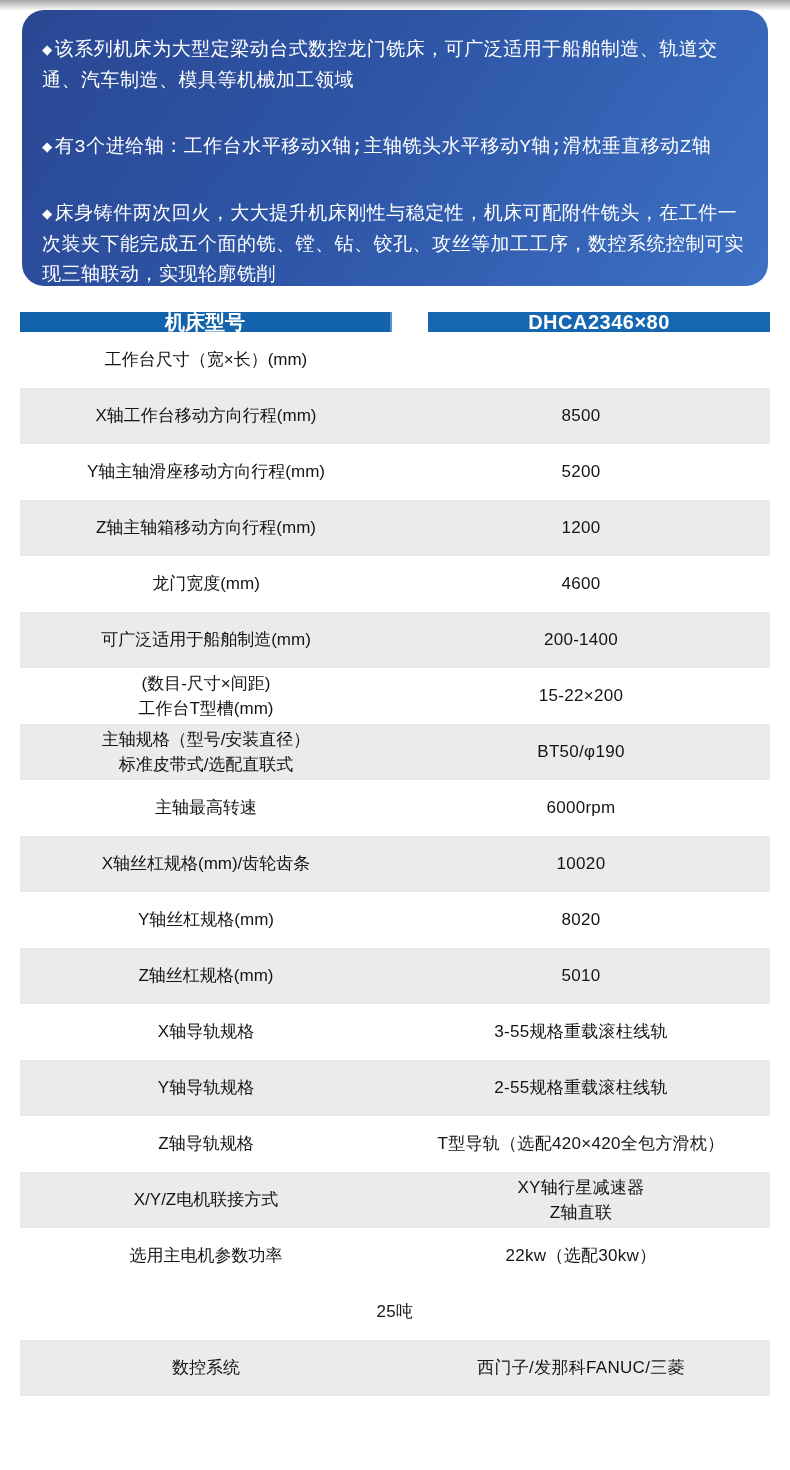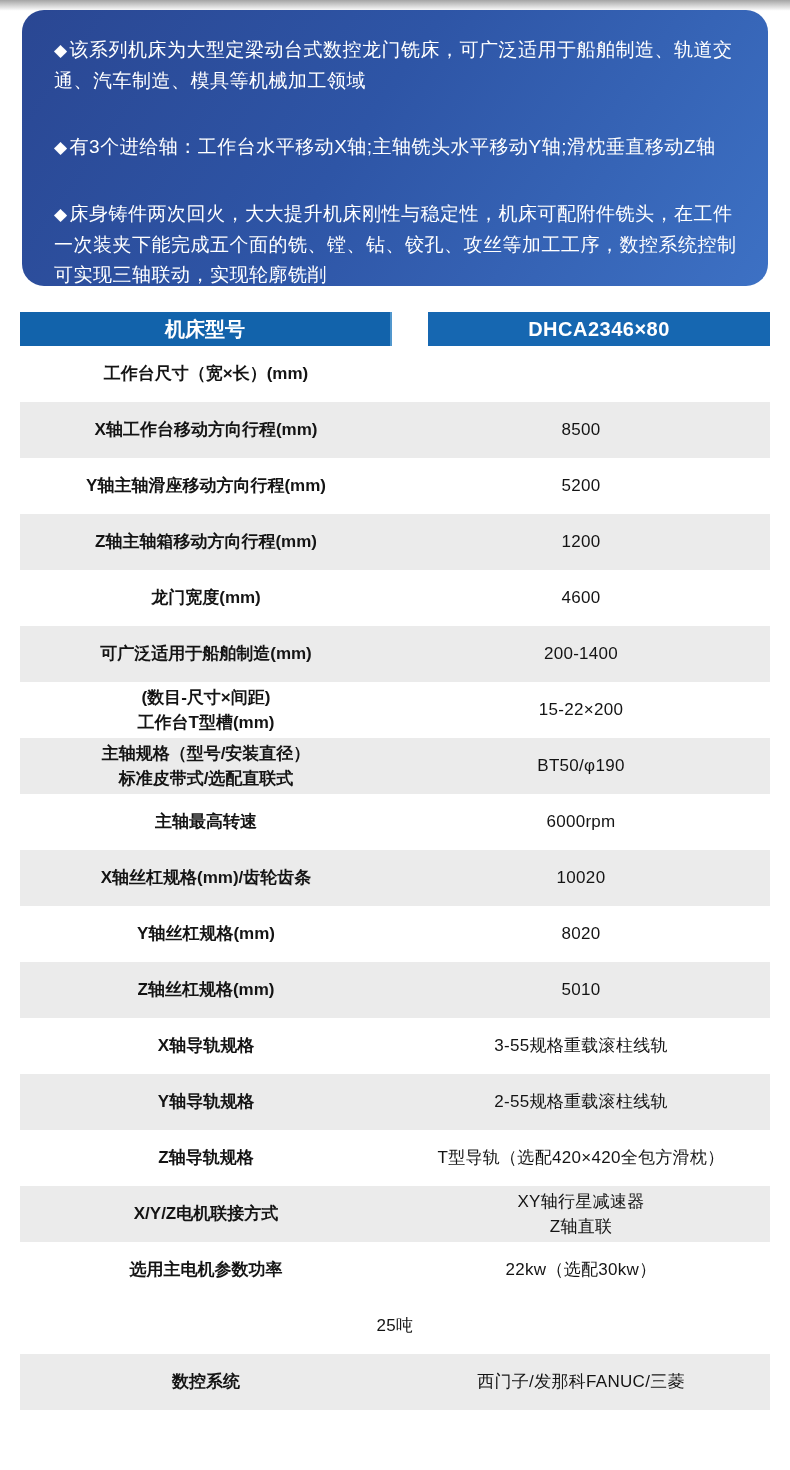--- a/index.html
+++ b/index.html
@@ -26,23 +26,24 @@
 
   
   .intro-card {
     position: absolute;
     left: 22px;
     top: 10px;
     width: 746px;
     height: 276px;
     box-sizing: border-box;
     border-radius: 22px;
-    padding: 25px 20px 0 32px;
+    padding: 25px 20px 0 20px;
     background: linear-gradient(125deg, #2a4793 0%, #2e55a6 45%, #3d71c4 100%);
     color: #ffffff;
+    font-family: Liberation Mono, monospace;
   }
   .intro-card p {
     margin: 0 0 36px 0;
     font-size: 19px;
     line-height: 30px;
     letter-spacing: 0.5px;
     font-weight: 400;
   }
   .intro-card p:last-child { margin-bottom: 16px; }
   .bullet {
@@ -53,21 +54,21 @@
 
   
   .spec-table {
     position: absolute;
     left: 20px;
     top: 312px;
     width: 750px;
   }
   .spec-header {
     display: flex;
-    height: 34px;
+    height: 20px;
     color: #ffffff;
     font-weight: 700;
   }
   .spec-header .h-left {
     width: 49.6%;
     background: #1263ab;
     border-right: 2px solid #5197cd;
     box-sizing: border-box;
     display: flex;
     align-items: center;
@@ -88,21 +89,21 @@
     display: flex;
     height: 56px;
     align-items: center;
     background: #ffffff;
     color: #141414;
   }
   .spec-row.shaded { background: #ebebeb; }
   .cell-label {
     width: 49.6%;
     text-align: center;
-    font-weight: 700;
+    font-weight: 400;
     font-size: 17px;
     line-height: 1.5;
   }
   .cell-value {
     flex: 1;
     text-align: center;
     font-weight: 400;
     font-size: 17px;
     line-height: 1.5;
     letter-spacing: 0.3px;

